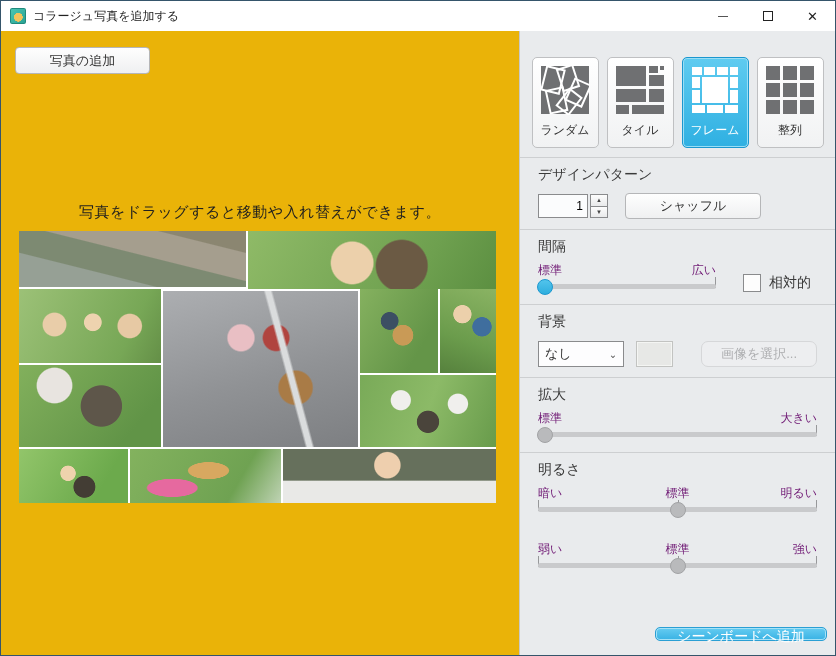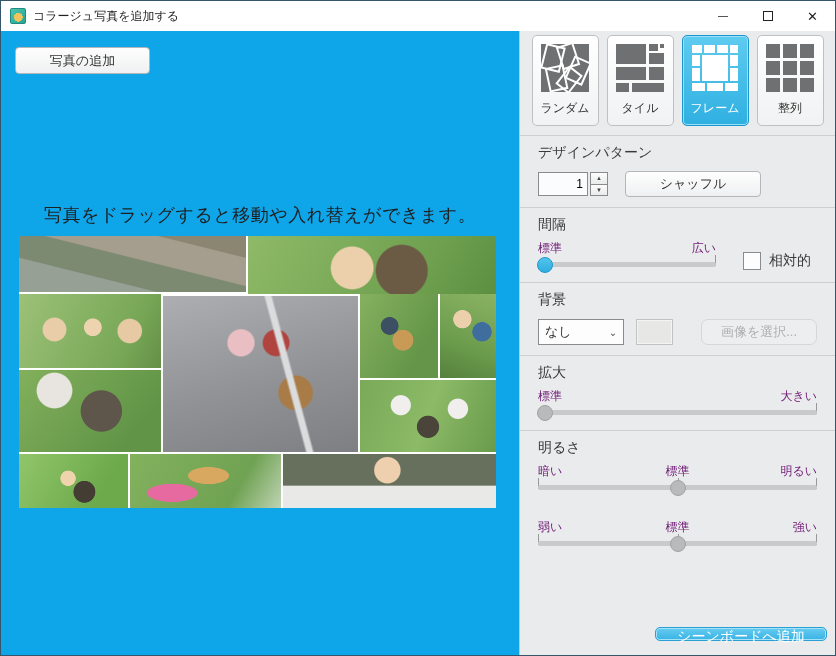--- a/index.html
+++ b/index.html
@@ -14,27 +14,27 @@
     background: radial-gradient(circle at 52% 58%, #f2c35c 0 34%, rgba(0,0,0,0) 36%),
                 linear-gradient(135deg,#4cc9b4,#27a091); box-shadow:0 0 0 1px #1f8a7d inset; }
   .titlebar-text { font-size:12px; color:#222; flex:1 1 auto; }
   .winbtn { width:45px; height:30px; display:flex; align-items:center; justify-content:center; background:transparent; border:none; cursor:default; }
   .glyph-min { display:block; width:10px; height:1px; background:#555; }
   .glyph-max { display:block; width:10px; height:10px; border:1px solid #222; }
   .glyph-close { font-size:13px; color:#222; line-height:1; }
 
   
   .main { flex:1 1 auto; display:flex; min-height:0; }
-  .left-panel { width:520px; background:#0ea5e9; position:relative; }
+  .left-panel { width:520px; background:#eab308; position:relative; }
   .right-panel { width:316px; background:#e9ebed; border-left:1px solid #c6c8ca; display:flex; flex-direction:column; }
 
   
   .btn { border:1px solid #b5b6b8; border-radius:4px; background:linear-gradient(#fefefe,#eff0f1); color:#333; font-size:13px; cursor:default; }
   .add-photos-btn { display:block; margin:16px 0 0 14px; width:135px; height:27px; }
-  .instruction { margin:129px auto 0; width:484px; text-align:center; font-size:18px; color:#1f1f1f; letter-spacing:.5px; }
+  .instruction { margin:129px auto 0; width:484px; text-align:center; font-size:15px; color:#1f1f1f; letter-spacing:.5px; }
 
   .collage { position:relative; width:477px; height:272px; margin:9px 0 0 18px; background:#ffffff; }
   .tile { position:absolute; }
   .t1 { left:0; top:0; width:227px; height:56px;
     background:linear-gradient(14deg,#96a095 0 30%,#7d8a72 31% 55%,#a59e8e 56% 80%,#8b8671 81%); }
   .t2 { left:229px; top:0; width:248px; height:58px;
     background:radial-gradient(circle at 42% 55%, #ecd0ab 0 14%, rgba(0,0,0,0) 15%),
                radial-gradient(circle at 62% 60%, #6b5a44 0 16%, rgba(0,0,0,0) 17%),
                linear-gradient(120deg,#8fba67,#6ea04f 70%,#5c8f41); }
   .t3 { left:0; top:58px; width:142px; height:74px;
@@ -76,21 +76,21 @@
   .t11 { left:264px; top:218px; width:213px; height:54px;
     background:radial-gradient(circle at 49% 30%, #eecfae 0 11%, rgba(0,0,0,0) 12%),
                linear-gradient(180deg,#66705c 0 58%, #e9e9e7 59%),
                linear-gradient(120deg,#5f6b57,#4c584a); }
 
   
   .section { padding:8px 18px 10px; }
   .section.bordered { border-top:1px solid #cdcfd1; }
   .section-label { font-size:14px; color:#3a3a3a; }
 
-  .layout-row { display:flex; justify-content:center; gap:8px; padding:4px 8px 9px; }
+  .layout-row { display:flex; justify-content:center; gap:8px; padding:26px 8px 9px; }
   .layout-btn { width:67px; height:91px; border:1px solid #bfc0c2; border-radius:5px;
     background:linear-gradient(#ffffff,#f1f2f3); display:flex; flex-direction:column; align-items:center; cursor:default; }
   .layout-btn .licon { margin-top:7px; width:50px; height:50px; }
   .layout-btn .llabel { margin-top:7px; font-size:12px; color:#333; }
   .layout-btn.selected { background:linear-gradient(#5fcbf0,#2fb0e2); border-color:#1b97cf; box-shadow:0 0 0 1px #9adef5 inset; }
   .layout-btn.selected .llabel { color:#fff; }
 
   .dp-row { display:flex; align-items:center; margin-top:9px; }
   .num-input { width:50px; height:24px; border:1px solid #8a8b8d; background:#fbfcfd; font-size:12px; text-align:right; padding-right:4px; font-family:inherit; }
   .spinner { width:18px; height:24px; margin-left:2px; display:flex; flex-direction:column; }

